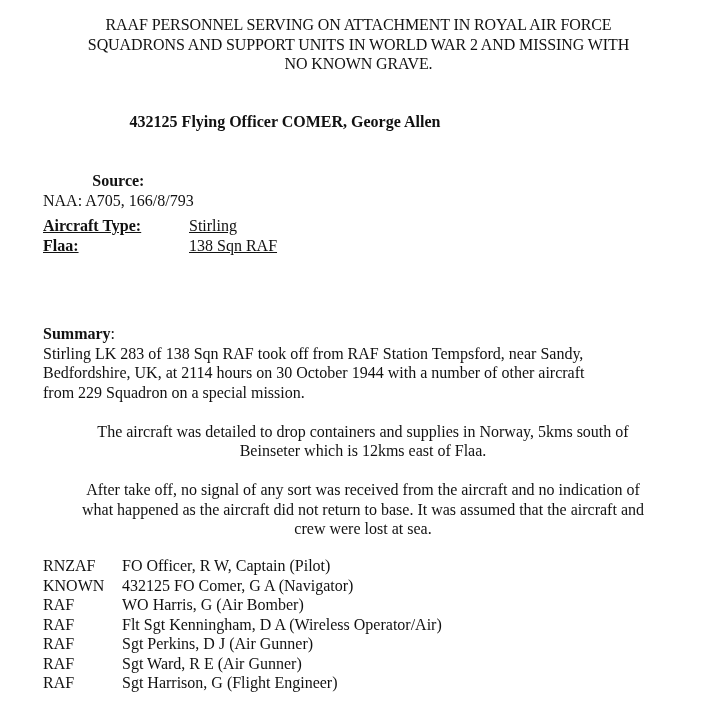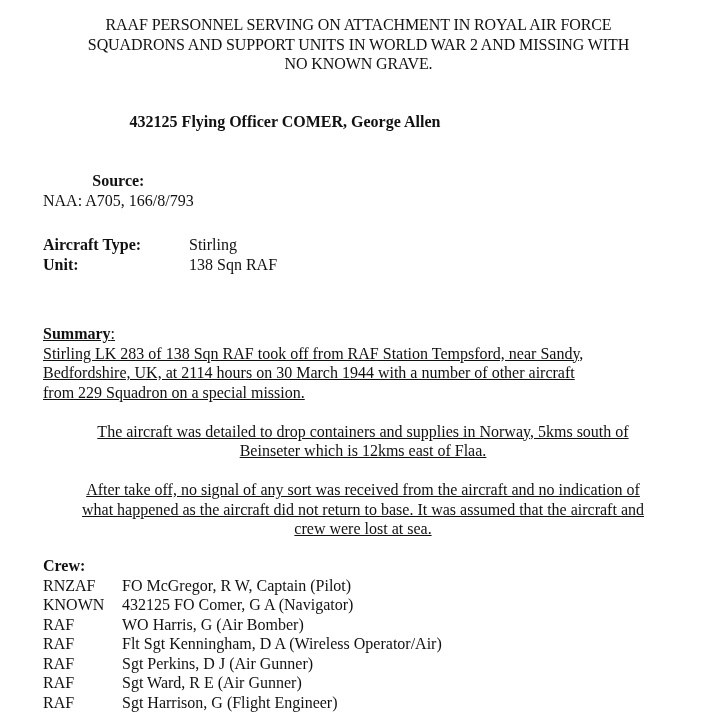--- a/index.html
+++ b/index.html
@@ -33,25 +33,25 @@
       top: 112px;
       left: 0;
       width: 570px;
       text-align: center;
       font-weight: bold;
       font-size: 16px;
     }
     .section { position: absolute; left: 43px; }
     .label { font-weight: bold; }
     .source { top: 171px; text-align: center; }
-    .details { top: 235px; }
+    .details { top: 216px; text-decoration: underline; }
     .details .row { display: flex; height: 19.5px; }
     .details .k { width: 146px; font-weight: bold; white-space: nowrap; }
     .details .v { white-space: nowrap; }
-    .summary { top: 324px; width: 640px; text-decoration: underline; }
+    .summary { top: 324px; width: 640px; }
     .summary p { margin: 0; }
     .summary .para { margin-top: 19.5px; text-align: center; }
     .summary .line { white-space: nowrap; }
     .crew { top: 556px; }
     .crew .row { display: flex; height: 19.5px; }
     .crew .force { width: 79px; white-space: nowrap; }
     .crew .member { white-space: nowrap; }
   </style>
 </head>
 <body>
@@ -68,48 +68,47 @@
   <div class="label">Source:</div>
   <div>NAA: A705, 166/8/793</div>
 </div>
 
 <div class="section details">
   <div class="row">
     <span class="k">Aircraft Type:</span>
     <span class="v">Stirling</span>
   </div>
   <div class="row">
-    <span class="k">Unit:</span>
+    <span class="k">Flaa:</span>
     <span class="v">138 Sqn RAF</span>
   </div>
 </div>
 
 <div class="section summary">
   <div><span class="label">Summary</span><span>:</span></div>
   <p>
     <span class="line">Stirling LK 283 of 138 Sqn RAF took off from RAF Station Tempsford, near Sandy,</span><br>
-    <span class="line">Bedfordshire, UK, at 2114 hours on 30 March 1944 with a number of other aircraft</span><br>
+    <span class="line">Bedfordshire, UK, at 2114 hours on 30 October 1944 with a number of other aircraft</span><br>
     <span class="line">from 229 Squadron on a special mission.</span>
   </p>
   <p class="para">
     <span class="line">The aircraft was detailed to drop containers and supplies in Norway, 5kms south of</span><br>
     <span class="line">Beinseter which is 12kms east of Flaa.</span>
   </p>
   <p class="para">
     <span class="line">After take off, no signal of any sort was received from the aircraft and no indication of</span><br>
     <span class="line">what happened as the aircraft did not return to base. It was assumed that the aircraft and</span><br>
     <span class="line">crew were lost at sea.</span>
   </p>
 </div>
 
 <div class="section crew">
-  <div class="label">Crew:</div>
   <div class="row">
     <span class="force">RNZAF</span>
-    <span class="member">FO McGregor, R W, Captain (Pilot)</span>
+    <span class="member">FO Officer, R W, Captain (Pilot)</span>
   </div>
   <div class="row">
     <span class="force">KNOWN</span>
     <span class="member">432125 FO Comer, G A (Navigator)</span>
   </div>
   <div class="row">
     <span class="force">RAF</span>
     <span class="member">WO Harris, G (Air Bomber)</span>
   </div>
   <div class="row">

